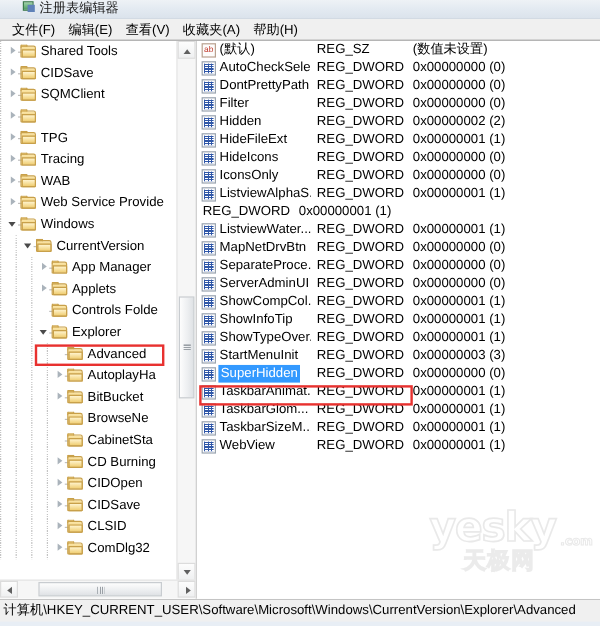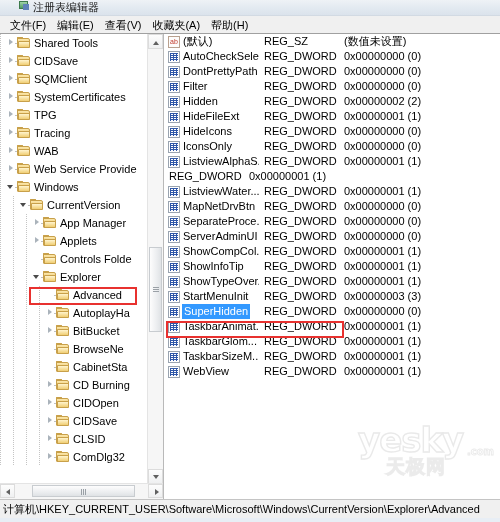--- a/index.html
+++ b/index.html
@@ -529,21 +529,20 @@
               </div>
               <div class="expander">
                 <div class="tri-c"></div>
                 <div class="dash"></div>
               </div>
               <div class="folder">
                 <div class="tab"></div>
                 <div class="back"></div>
                 <div class="front"></div>
               </div>
-              <div class="tree-label">SystemCertificates</div>
             </div>
             <div class="tree-row">
               <div class="tree-indent" style="width: 6px;">
                 <div class="vline" style="left: 0px;"></div>
               </div>
               <div class="expander">
                 <div class="tri-c"></div>
                 <div class="dash"></div>
               </div>
               <div class="folder">

